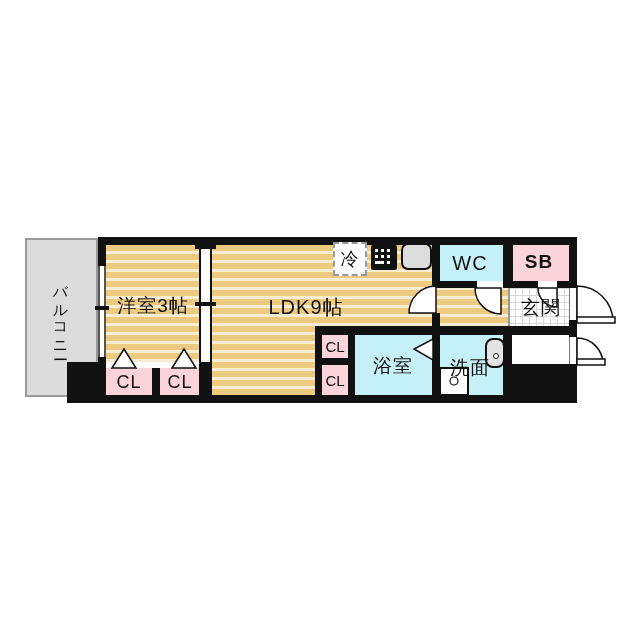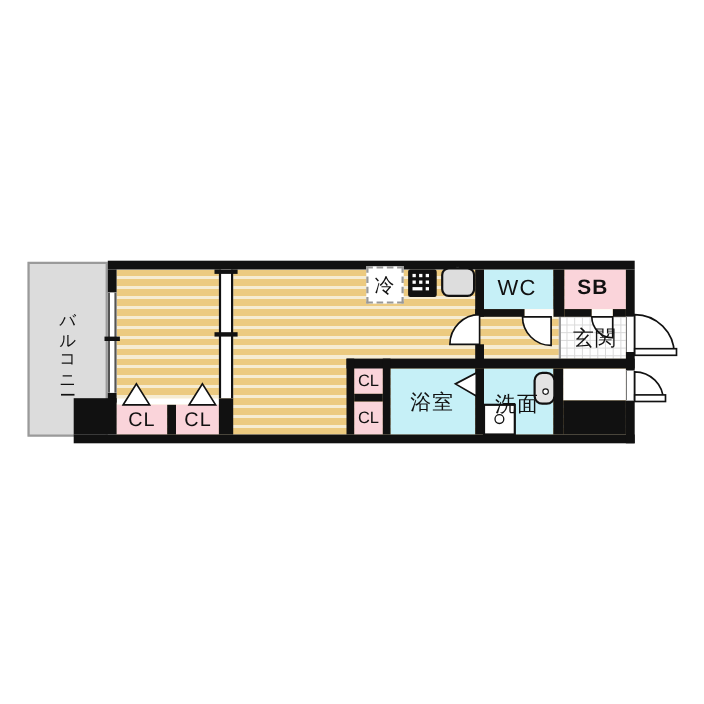--- a/index.html
+++ b/index.html
@@ -111,20 +111,22 @@
       <rect x="486" y="339" width="18" height="28" rx="7" fill="#e3e3e3" stroke="#111" stroke-width="2"></rect>
       <circle cx="496" cy="356" r="2.5" fill="#fff" stroke="#111" stroke-width="1"></circle>
     </g>
     <g>
       <rect x="440" y="368" width="28" height="27" fill="#fff" stroke="#111" stroke-width="2"></rect>
       <circle cx="454" cy="381" r="4" fill="#fff" stroke="#111" stroke-width="1.2"></circle>
     </g>
   </svg>
 
   <div class="label vtext" style="left:60px;top:314px;font-size:15px;letter-spacing:2px;">バルコニー</div>
+  <div class="label" style="left:153px;top:306px;font-size:19px;">洋室3帖</div>
+  <div class="label" style="left:306px;top:307px;font-size:20px;">LDK9帖</div>
   <div class="label" style="left:350px;top:259px;font-size:18px;">冷</div>
   <div class="label" style="left:470px;top:263px;font-size:20px;">WC</div>
   <div class="label" style="left:539px;top:262px;font-size:19px;font-weight:bold;">SB</div>
   <div class="label" style="left:541px;top:308px;font-size:19px;">玄関</div>
   <div class="label" style="left:393px;top:366px;font-size:19px;">浴室</div>
   <div class="label" style="left:470px;top:368px;font-size:19px;">洗面</div>
   <div class="label" style="left:129px;top:382px;font-size:18px;">CL</div>
   <div class="label" style="left:180px;top:382px;font-size:18px;">CL</div>
   <div class="label" style="left:335px;top:346px;font-size:15px;letter-spacing:0;">CL</div>
   <div class="label" style="left:335px;top:380px;font-size:15px;letter-spacing:0;">CL</div>

